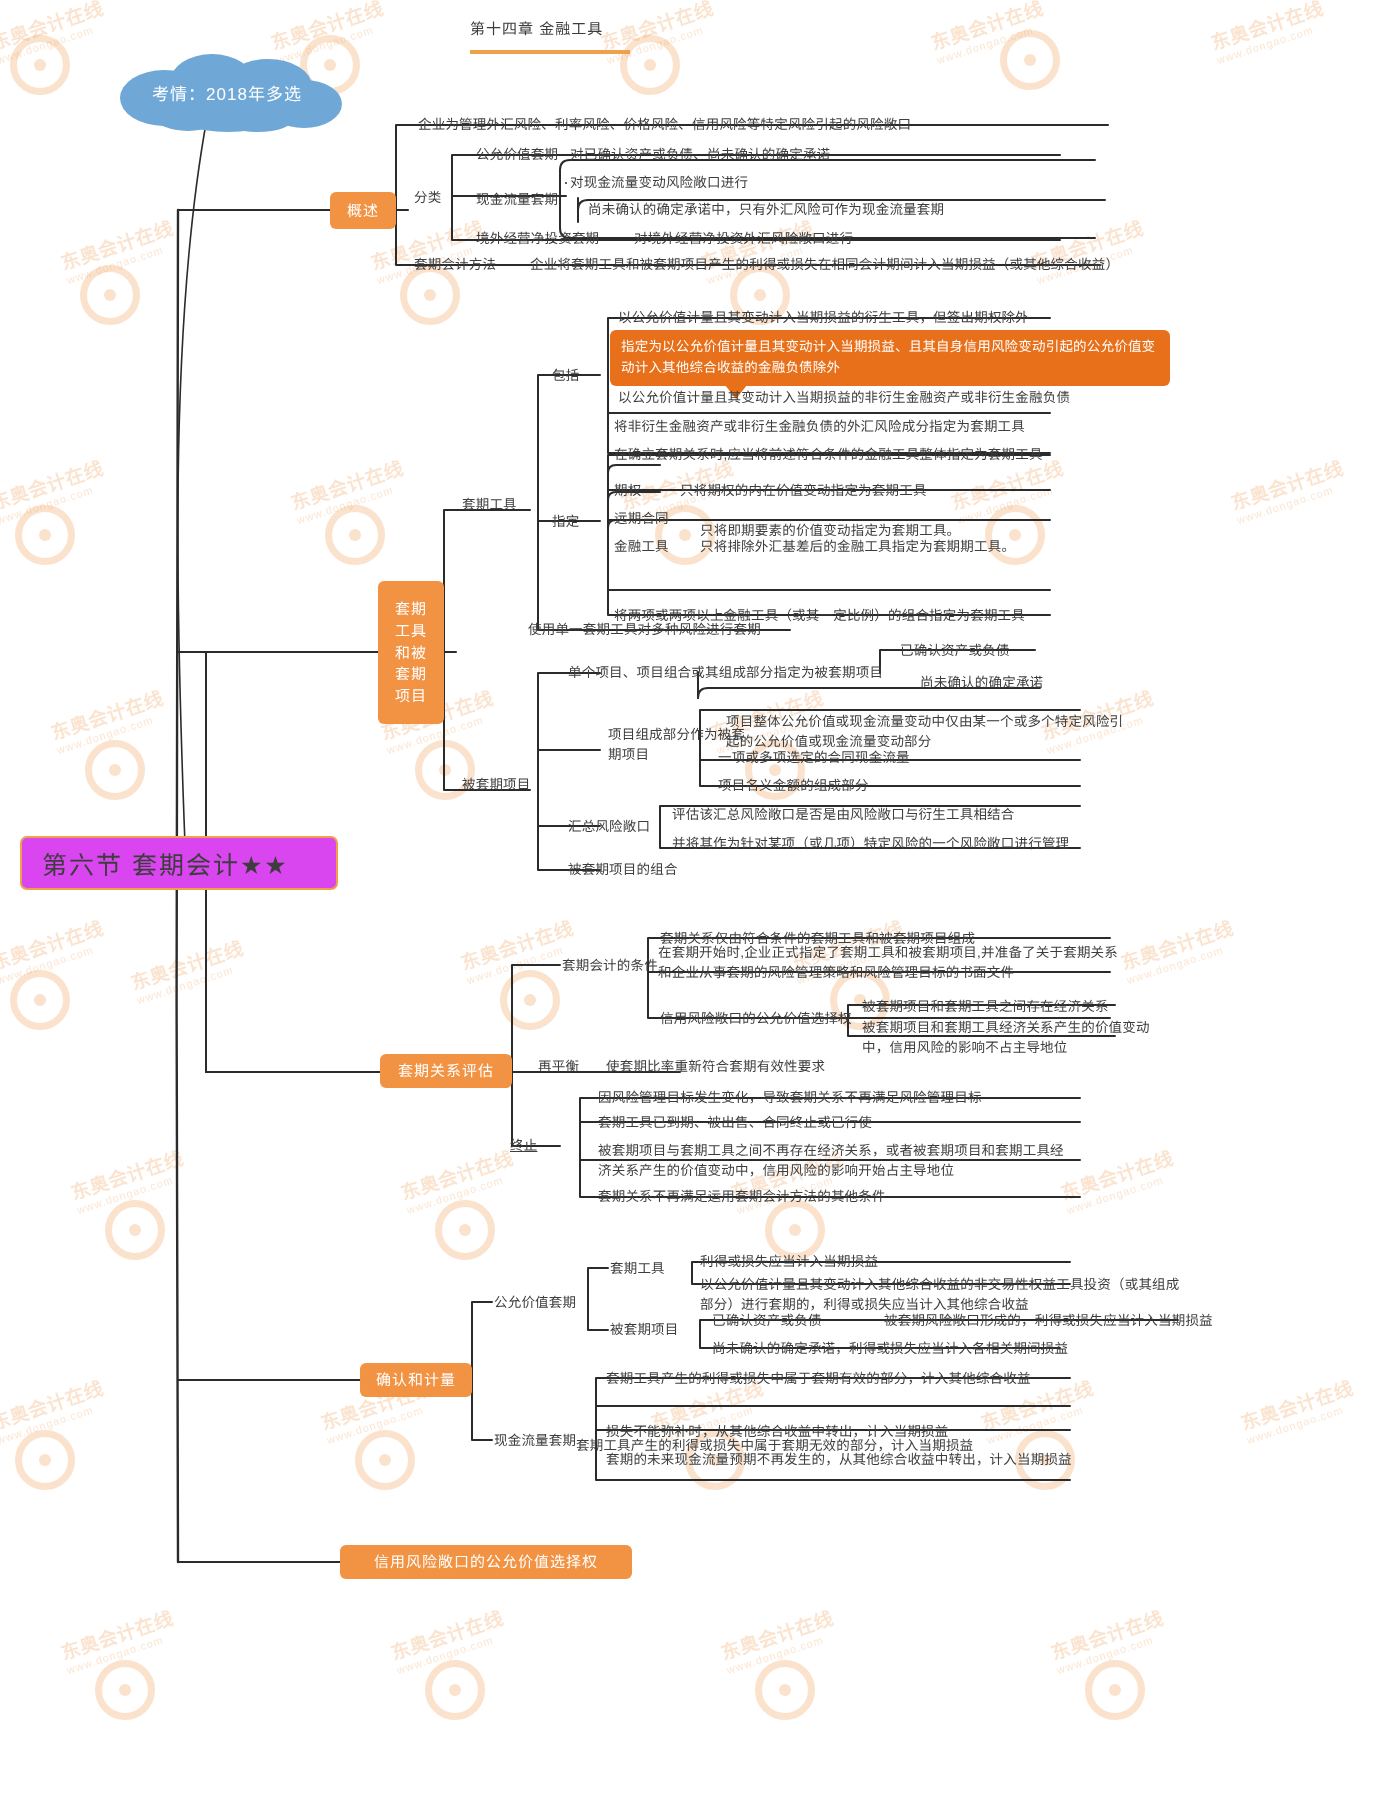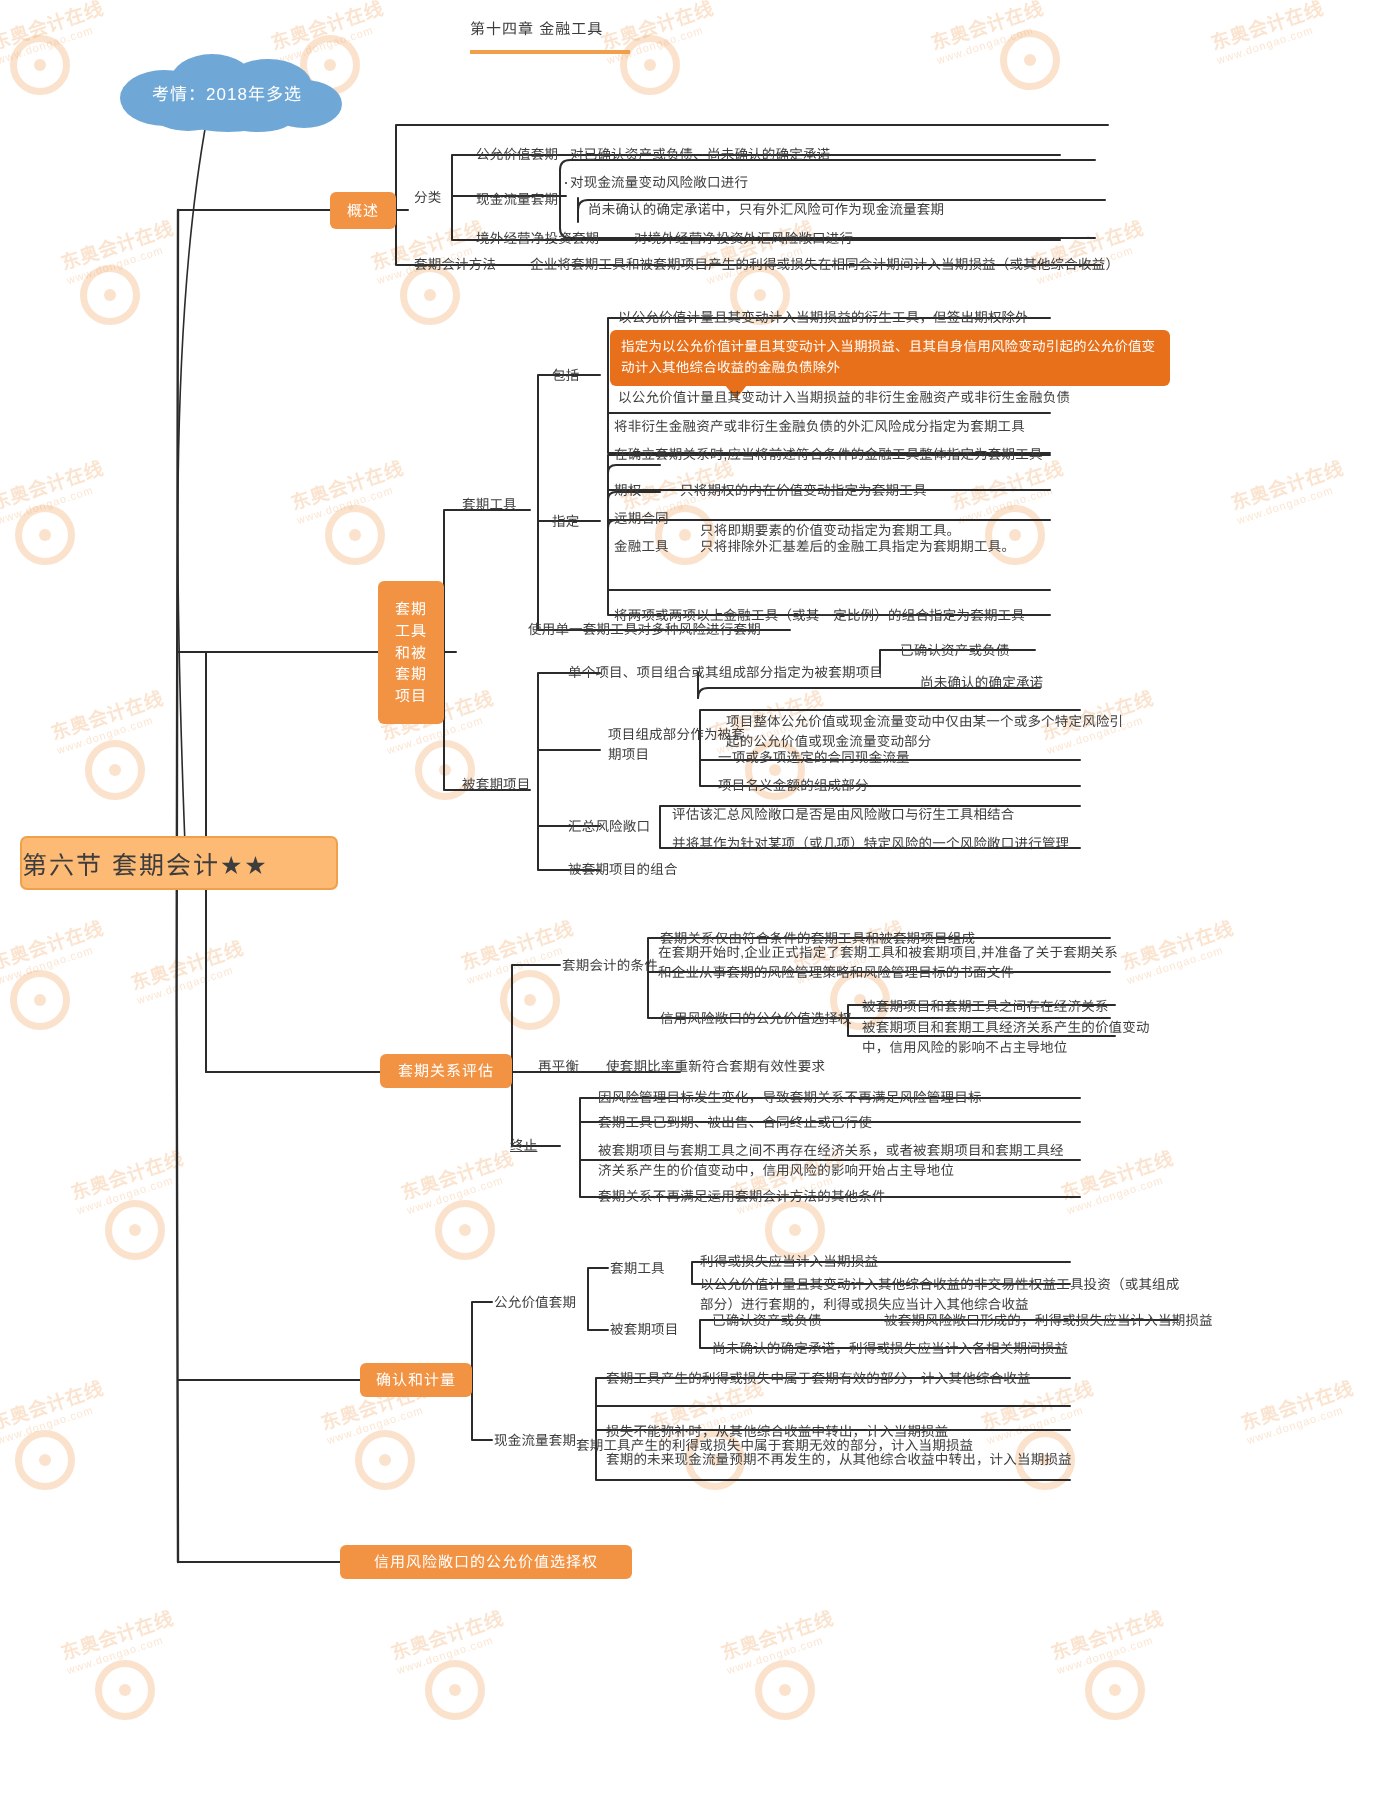--- a/index.html
+++ b/index.html
@@ -76,22 +76,23 @@
     z-index:2;
   }
 
   
   .root-node{
     position:absolute;
     left:20px;top:836px;
     width:318px;height:54px;
     border:2px solid #f0a04b;
     border-radius:7px;
-    background:#fdba74;
+    background:#d946ef;
     display:flex;align-items:center;
+    padding-left:20px;
     box-sizing:border-box;
     font-size:25px;
     color:#3d3d3d;
     letter-spacing:2px;
   }
 
   
   .pill{
     position:absolute;
     background:#f29243;
@@ -476,20 +477,21 @@
   <div class="pill" style="left:378px;top:581px;width:66px;height:143px;flex-direction:column;">
     <span>套期工具和被套期项目</span>
   </div>
 
   <div class="pill" style="left:380px;top:1054px;width:132px;height:34px;">套期关系评估</div>
 
   <div class="pill" style="left:360px;top:1363px;width:112px;height:34px;">确认和计量</div>
 
   <div class="pill" style="left:340px;top:1545px;width:292px;height:34px;">信用风险敞口的公允价值选择权</div>
 
+  <div class="leaf" style="left:418px;top:115px;">企业为管理外汇风险、利率风险、价格风险、信用风险等特定风险引起的风险敞口</div>
 
   <div class="leaf" style="left:414px;top:188px;">分类</div>
 
   <div class="leaf" style="left:476px;top:145px;">公允价值套期</div>
   <div class="leaf" style="left:570px;top:145px;">对已确认资产或负债、尚未确认的确定承诺</div>
 
   <div class="leaf" style="left:476px;top:190px;">现金流量套期</div>
   <div class="leaf" style="left:570px;top:173px;">对现金流量变动风险敞口进行</div>
   <div class="leaf" style="left:588px;top:200px;">尚未确认的确定承诺中，只有外汇风险可作为现金流量套期</div>
 

